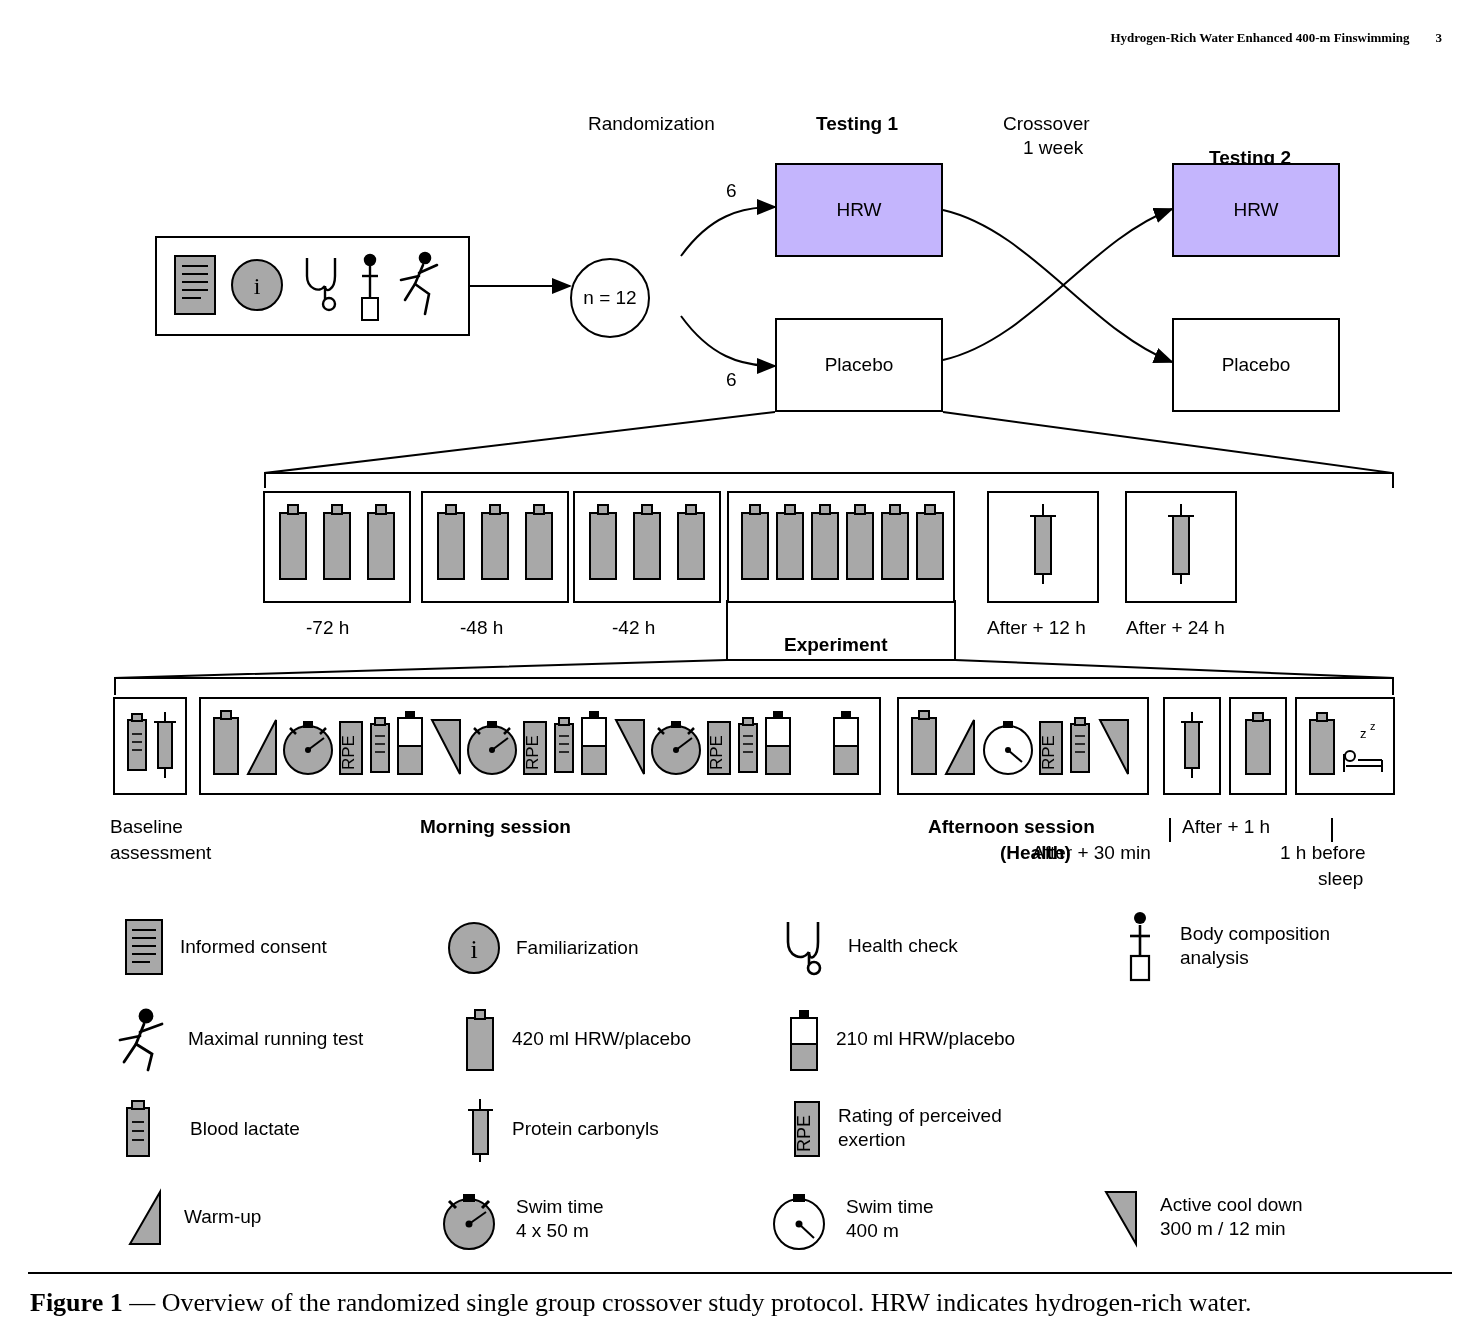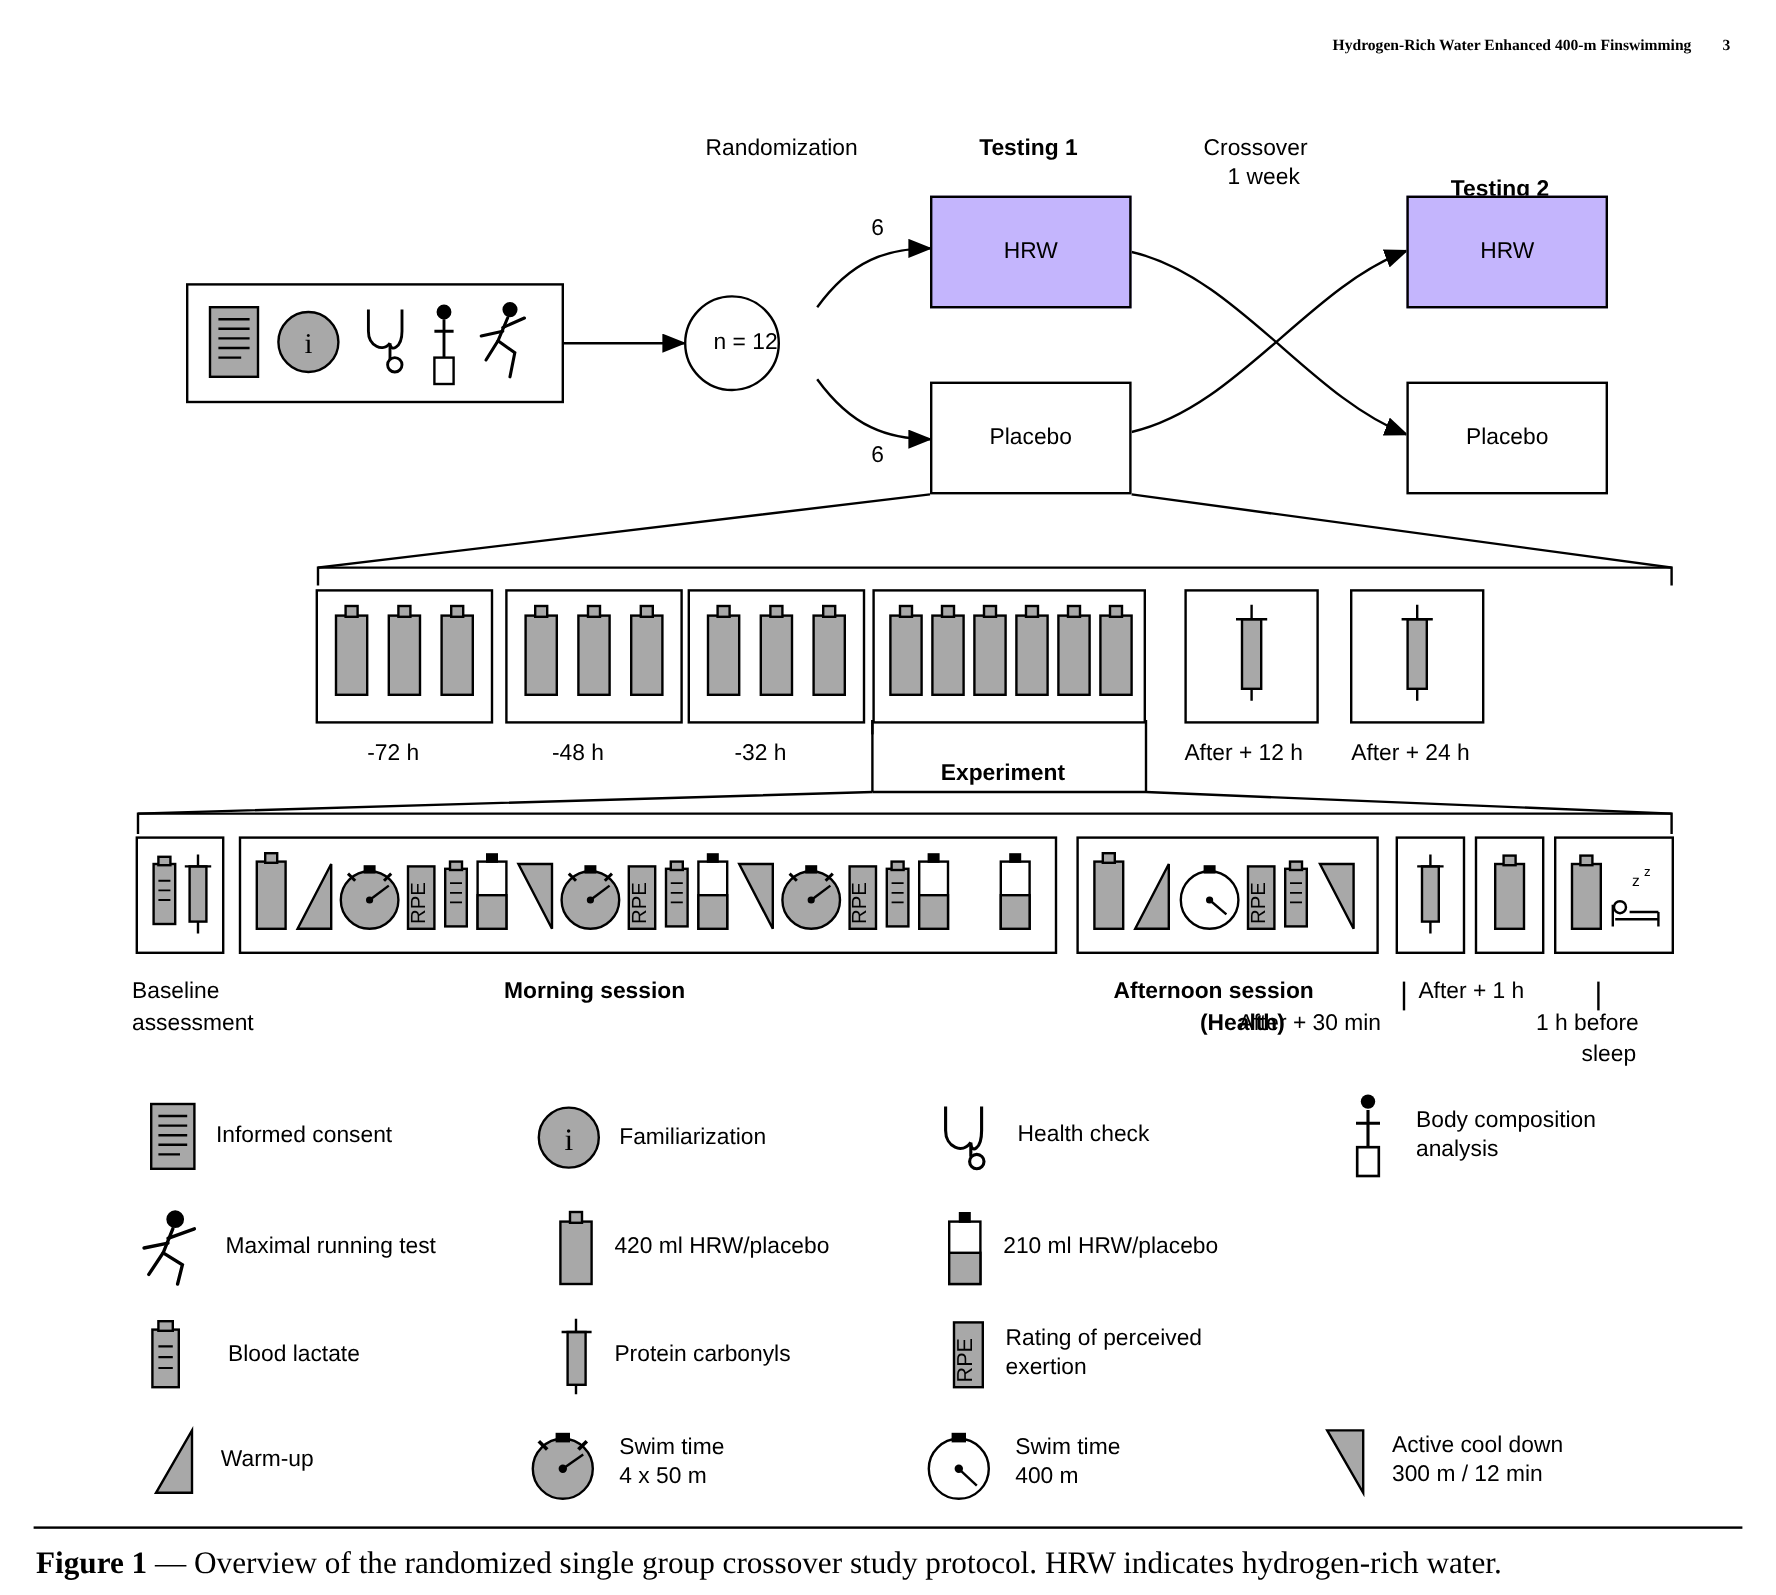--- a/index.html
+++ b/index.html
@@ -101,21 +101,21 @@
     <g stroke="#000" stroke-width="2.6" fill="none" stroke-linecap="round">
       <circle cx="268" cy="20" r="5" fill="#000"></circle>
       <path d="M266,27 L258,46 L248,62"></path>
       <path d="M258,46 L272,56 L268,76"></path>
       <path d="M262,35 L280,27"></path>
       <path d="M262,38 L244,42"></path>
     </g>
   </svg>
 </div>
 
-<div class="circ" style="left:570px;top:246px;width:80px;height:80px;justify-content:flex-end;">
+<div class="circ" style="left:570px;top:258px;width:80px;height:80px;">
   <span>n = 12</span>
 </div>
 
 <div class="box gray" style="left:775px;top:163px;width:168px;height:94px;">
   <div class="boxlabel">HRW</div>
 </div>
 <div class="box" style="left:775px;top:318px;width:168px;height:94px;">
   <div class="boxlabel">Placebo</div>
 </div>
 <div class="box gray" style="left:1172px;top:163px;width:168px;height:94px;">
@@ -187,21 +187,21 @@
     <rect x="868" y="4" width="110" height="110" fill="#fff" stroke="#000" stroke-width="2"></rect>
     <rect x="915" y="28" width="16" height="58" fill="#a8a8a8" stroke="#000" stroke-width="2"></rect>
     <line x1="910" y1="28" x2="936" y2="28" stroke="#000" stroke-width="2"></line>
     <line x1="923" y1="16" x2="923" y2="28" stroke="#000" stroke-width="2"></line>
     <line x1="923" y1="86" x2="923" y2="96" stroke="#000" stroke-width="2"></line>
   </g>
 </svg>
 
 <div class="lbl" style="left:306px;top:617px;">-72 h</div>
 <div class="lbl" style="left:460px;top:617px;">-48 h</div>
-<div class="lbl" style="left:612px;top:617px;">-32 h</div>
+<div class="lbl" style="left:612px;top:617px;">-42 h</div>
 <div class="lbl b" style="left:784px;top:634px;">Experiment</div>
 <div class="lbl" style="left:987px;top:617px;">After + 12 h</div>
 <div class="lbl" style="left:1126px;top:617px;">After + 24 h</div>
 
 <svg class="abs" style="left:108px;top:694px;" width="1290" height="124">
 
   <g>
     <rect x="6" y="4" width="72" height="96" fill="#fff" stroke="#000" stroke-width="2"></rect>
 
     <rect x="20" y="26" width="18" height="50" fill="#a8a8a8" stroke="#000" stroke-width="2"></rect>

